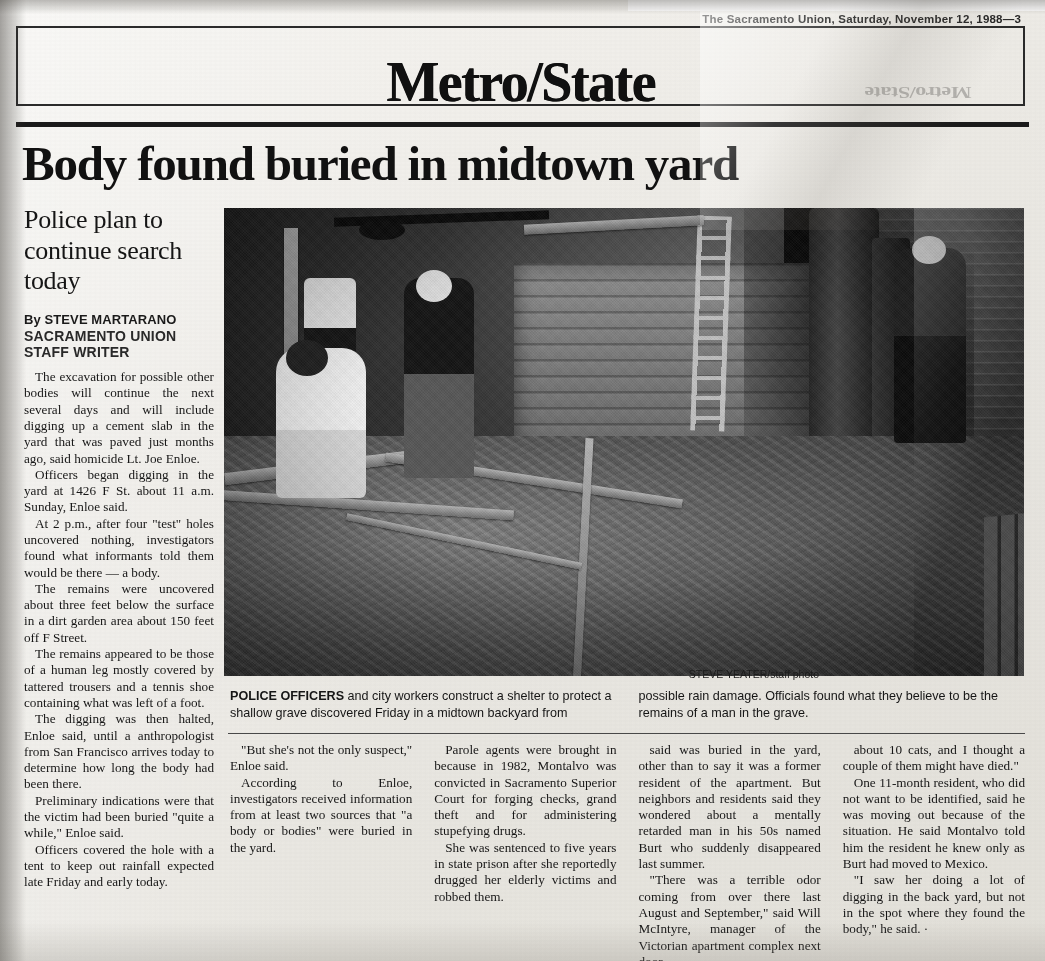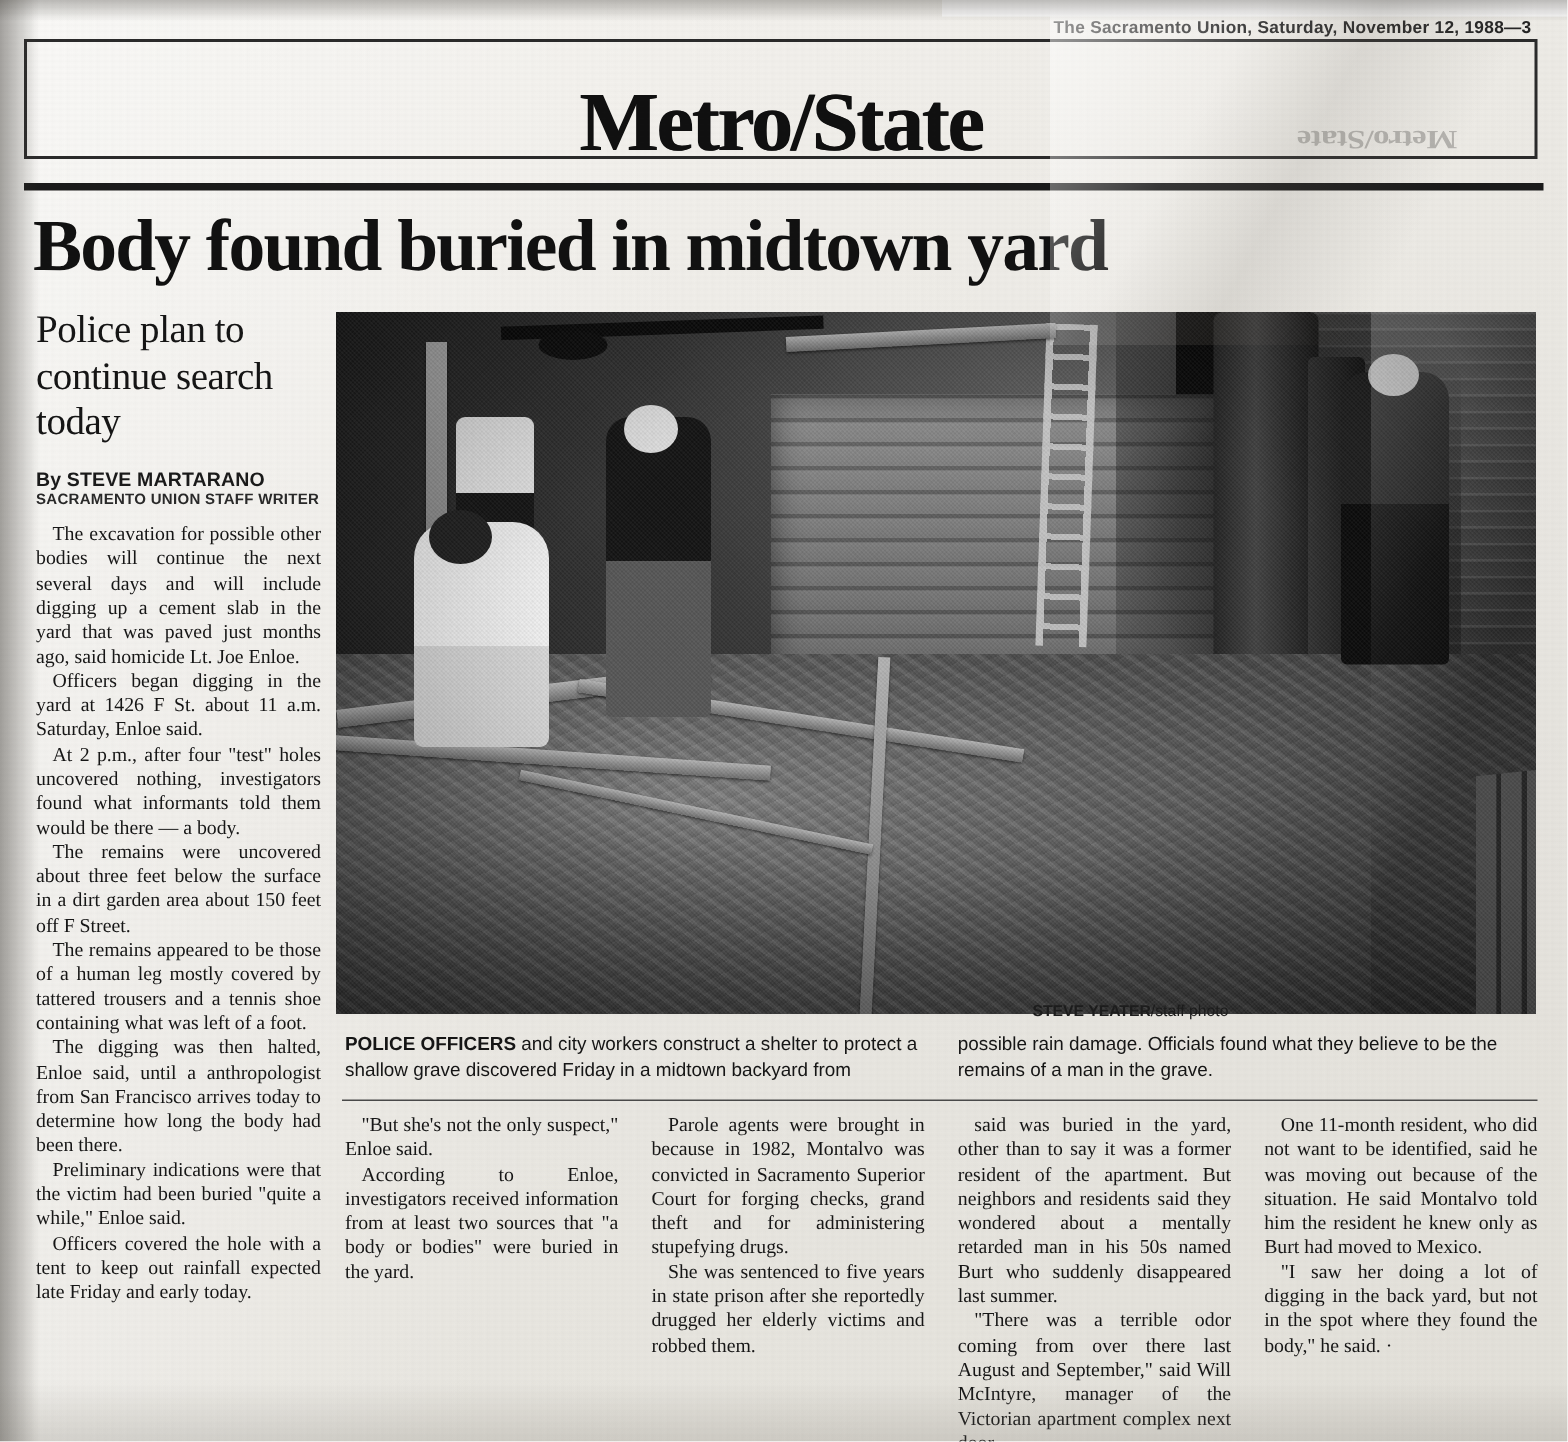--- a/index.html
+++ b/index.html
@@ -142,21 +142,21 @@
     margin-top: 15px;
     font-family: "Liberation Sans", sans-serif;
     font-weight: bold;
     font-size: 13px;
     letter-spacing: 0.1px;
     color: #1b1b1b;
   }
   .byline-sub {
     font-family: "Liberation Sans", sans-serif;
     font-weight: bold;
-    font-size: 10px;
+    font-size: 14px;
     letter-spacing: 0.2px;
     color: #2a2a2a;
     margin-top: 1px;
   }
   .story-col {
     margin-top: 9px;
     font-family: "Liberation Serif", serif;
     font-size: 13.2px;
     line-height: 1.235;
     text-align: justify;
@@ -187,21 +187,21 @@
     filter: grayscale(1) contrast(1.05);
   }
   .credit {
     position: absolute;
     right: 226px;
     top: 668px;
     font-family: "Liberation Sans", sans-serif;
     font-size: 10.5px;
     color: #1d1d1d;
   }
-  .credit b { font-weight: bold; margin-left: 40px; }
+  .credit b { font-weight: normal; margin-left: 40px; }
 
   
   .cutline {
     position: absolute;
     left: 230px;
     top: 688px;
     width: 795px;
     font-family: "Liberation Sans", sans-serif;
     font-size: 12.6px;
     line-height: 1.32;
@@ -379,21 +379,21 @@
   <div class="rule-thick"></div>
 
   <div class="headline">Body found buried in midtown yard</div>
 
   <div class="left-col">
     <div class="deck">Police plan to continue search today</div>
     <div class="byline">By STEVE MARTARANO</div>
     <div class="byline-sub">SACRAMENTO UNION STAFF WRITER</div>
     <div class="story-col">
       <p>The excavation for possible other bodies will continue the next several days and will include digging up a cement slab in the yard that was paved just months ago, said homicide Lt. Joe Enloe.</p>
-      <p>Officers began digging in the yard at 1426 F St. about 11 a.m. Saturday, Enloe said.</p>
+      <p>Officers began digging in the yard at 1426 F St. about 11 a.m. Sunday, Enloe said.</p>
       <p>At 2 p.m., after four "test" holes uncovered nothing, investigators found what informants told them would be there — a body.</p>
       <p>The remains were uncovered about three feet below the surface in a dirt garden area about 150 feet off F Street.</p>
       <p>The remains appeared to be those of a human leg mostly covered by tattered trousers and a tennis shoe containing what was left of a foot.</p>
       <p>The digging was then halted, Enloe said, until a anthropologist from San Francisco arrives today to determine how long the body had been there.</p>
       <p>Preliminary indications were that the victim had been buried "quite a while," Enloe said.</p>
       <p>Officers covered the hole with a tent to keep out rainfall expected late Friday and early today.</p>
 
     </div>
   </div>
 
@@ -462,20 +462,21 @@
       <p>Parole agents were brought in because in 1982, Montalvo was convicted in Sacramento Superior Court for forging checks, grand theft and for administering stupefying drugs.</p>
       <p>She was sentenced to five years in state prison after she reportedly drugged her elderly victims and robbed them.</p>
 
     </div>
     <div class="col">
       <p>said was buried in the yard, other than to say it was a former resident of the apartment. But neighbors and residents said they wondered about a mentally retarded man in his 50s named Burt who suddenly disappeared last summer.</p>
       <p>"There was a terrible odor coming from over there last August and September," said Will McIntyre, manager of the Victorian apartment complex next door.</p>
 
     </div>
     <div class="col">
+      <p>about 10 cats, and I thought a couple of them might have died."</p>
       <p>One 11-month resident, who did not want to be identified, said he was moving out because of the situation. He said Montalvo told him the resident he knew only as Burt had moved to Mexico.</p>
       <p>"I saw her doing a lot of digging in the back yard, but not in the spot where they found the body," he said. ·</p>
     </div>
   </div>
 
   <div class="grain"></div>
   <div class="page-fold"></div>
   <div class="edge-shadow-left"></div>
   <div class="edge-shadow-top"></div>
   <div class="bottom-smudge"></div>

